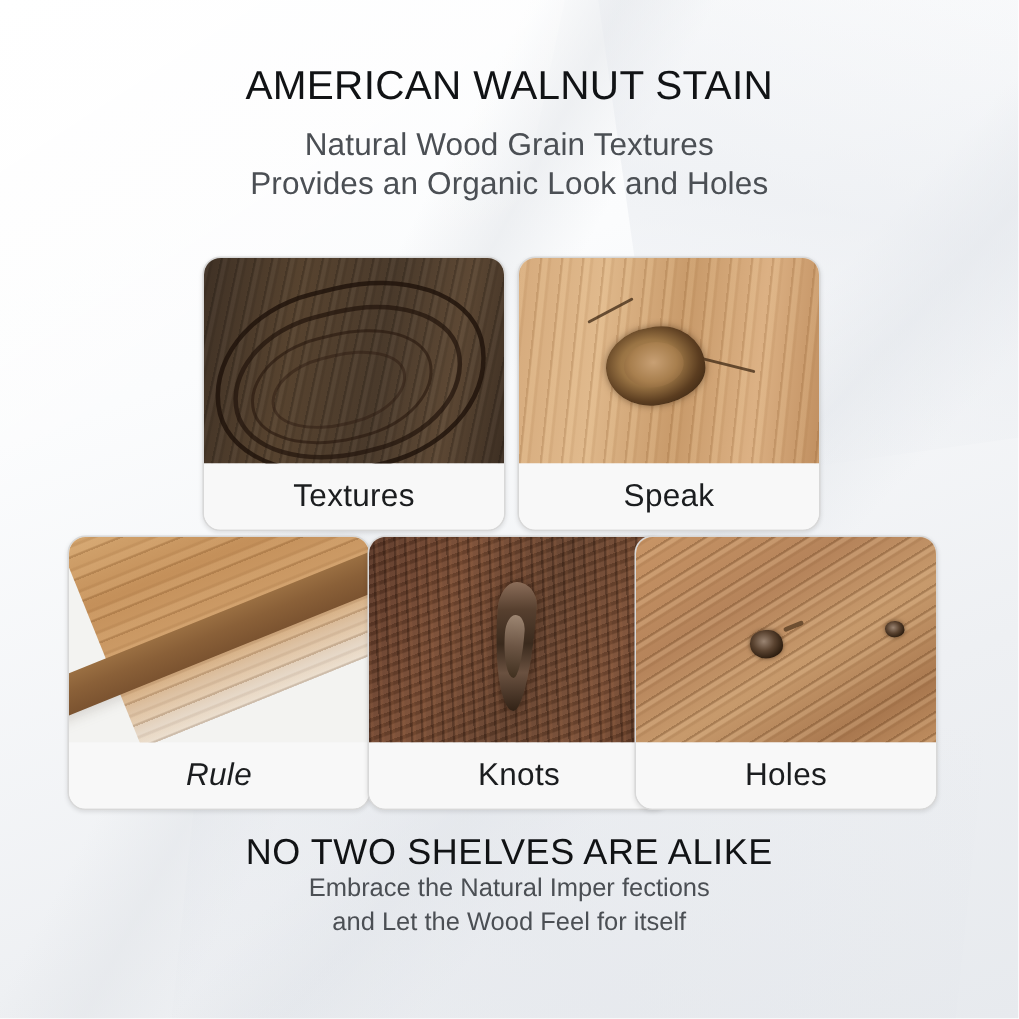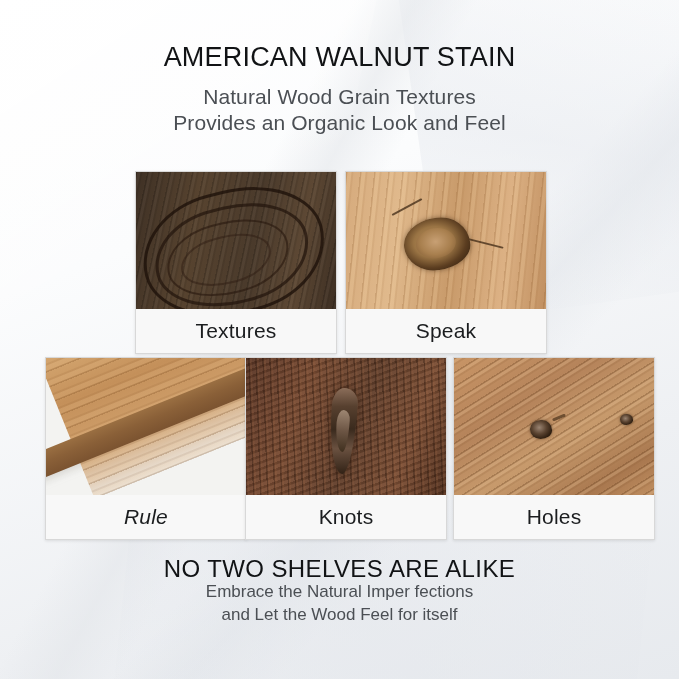--- a/index.html
+++ b/index.html
@@ -73,21 +73,21 @@
   .foot-subline {
     font-size: 17px;
     font-weight: 300;
     color: #4b4f54;
     line-height: 1.32;
   }
 
   
   .card {
     position: absolute;
-    border-radius: 0;
+    border-radius: 12px;
     background: #f7f7f7;
     border: 1px solid #d8d8d8;
     box-shadow: 0 1px 3px rgba(0,0,0,0.10);
     overflow: hidden;
     display: flex;
     flex-direction: column;
   }
   .card-photo {
     position: relative;
     flex: 0 0 auto;
@@ -108,21 +108,21 @@
   
   #card-textures { left: 135px; top: 171px; width: 200px; height: 181px; }
   #card-textures .card-photo { height: 137px; }
   #card-cracks   { left: 345px; top: 171px; width: 200px; height: 181px; }
   #card-cracks .card-photo { height: 137px; }
 
   #card-rule  { left: 45px;  top: 357px; width: 200px; height: 181px; font-style: italic; }
   #card-rule .card-photo { height: 137px; }
   #card-knots { left: 245px; top: 357px; width: 200px; height: 181px; }
   #card-knots .card-photo { height: 137px; }
-  #card-holes { left: 453px; top: 357px; width: 200px; height: 181px; }
+  #card-holes { left: 423px; top: 357px; width: 200px; height: 181px; }
   #card-holes .card-photo { height: 137px; }
 
   
   .wood { position: absolute; inset: 0; }
 
   
   .wood-textures {
     background:
       repeating-linear-gradient(102deg,
         rgba(0,0,0,0.16) 0px, rgba(0,0,0,0.16) 1px,
@@ -267,21 +267,21 @@
 <div id="poster">
 
   <div class="sheen sheen-a"></div>
   <div class="sheen sheen-b"></div>
   <div class="sheen sheen-c"></div>
 
   <div class="head-block">
     <div class="headline">AMERICAN WALNUT STAIN</div>
     <div class="subline">
       <div>Natural Wood Grain Textures</div>
-      <div>Provides an Organic Look and Feel</div>
+      <div>Provides an Organic Look and Holes</div>
     </div>
   </div>
 
   <div class="card" id="card-textures">
     <div class="card-photo">
       <div class="wood wood-textures"></div>
       <div class="ring ring-1"></div>
       <div class="ring ring-2"></div>
       <div class="ring ring-3"></div>
       <div class="ring ring-4"></div>

